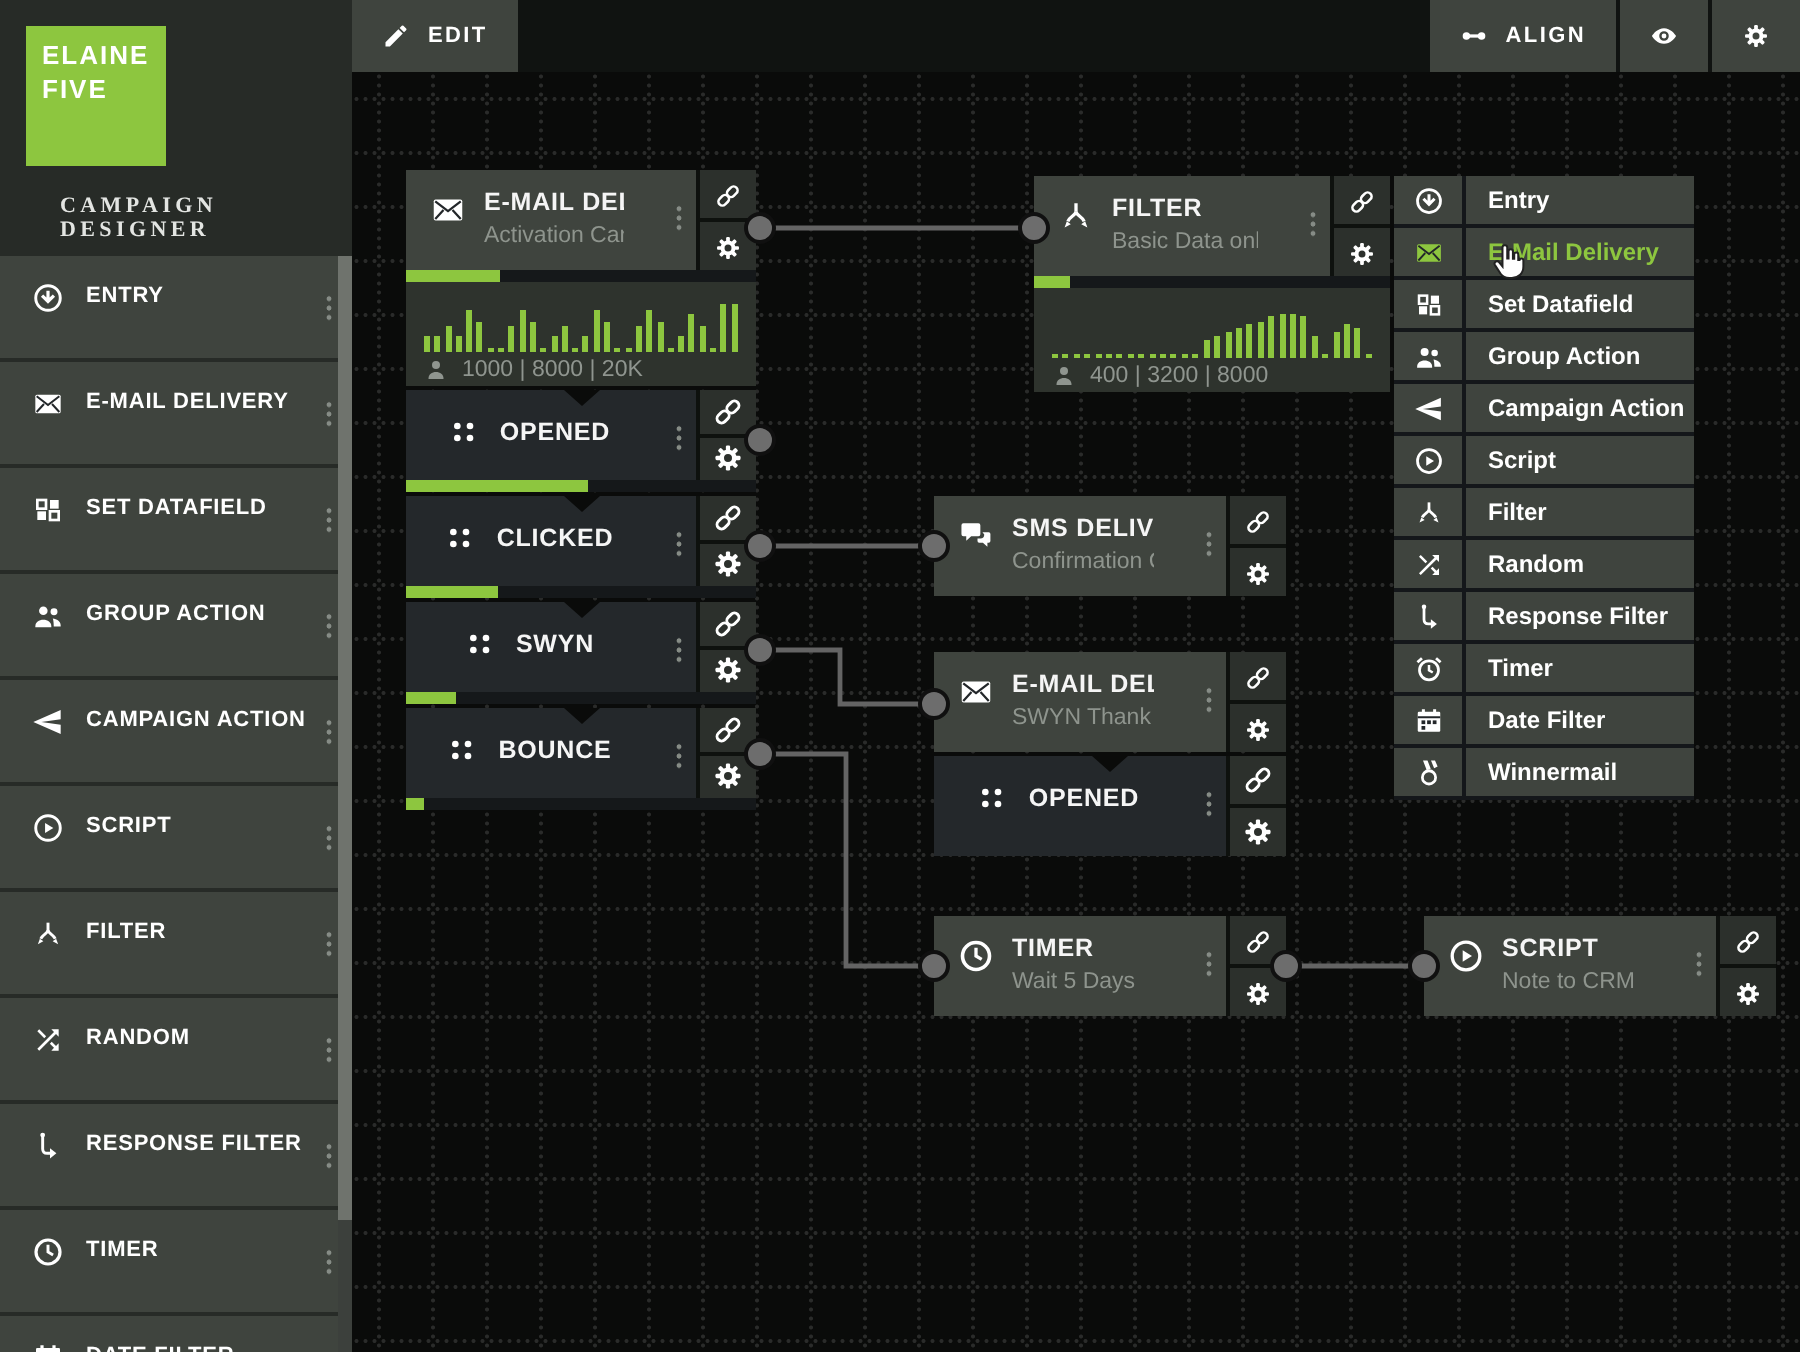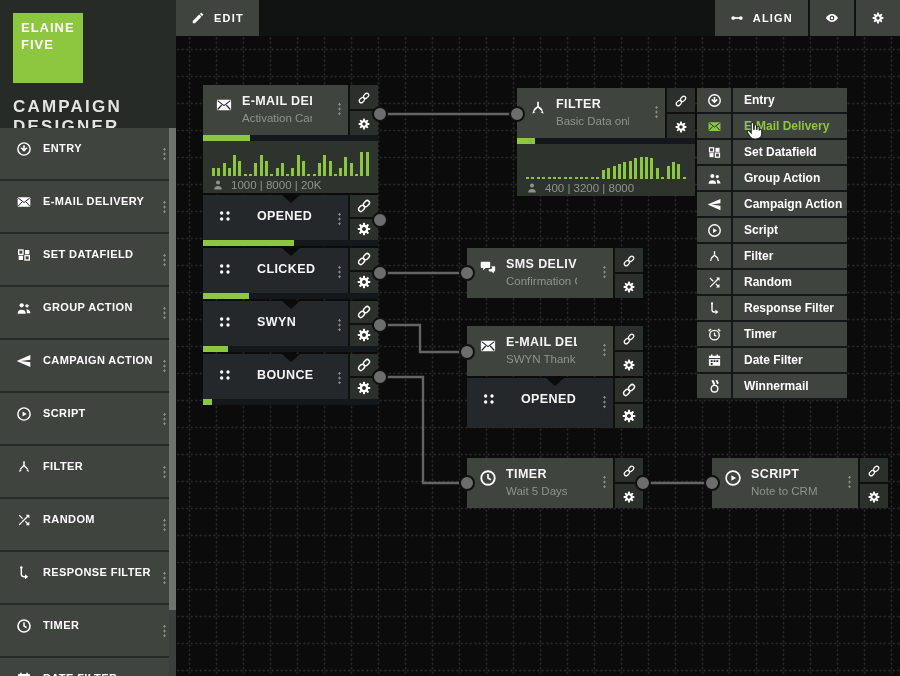--- a/index.html
+++ b/index.html
@@ -21,21 +21,21 @@
   .tbtn{background:#3f443e;display:flex;align-items:center;gap:9px;padding:0 15px;color:#fff;
         font-size:11px;font-weight:bold;letter-spacing:1.2px;margin-right:2px;cursor:default;}
   .tbtn .icon{width:14px;height:14px;color:#fff;}
   #tb-right{margin-left:auto;display:flex;}
   #tb-right .tbtn{margin-right:0;margin-left:2px;}
 
   
   #sidebar{position:absolute;left:0;top:0;width:176px;height:676px;background:#272b27;z-index:8;}
   #logo{position:absolute;left:13px;top:13px;width:70px;height:70px;box-sizing:border-box;padding:7px 8px;
         color:#fff;font-size:13px;font-weight:bold;letter-spacing:1px;line-height:1.3;}
-  #designer-label{position:absolute;left:13px;top:97px;color:#e3e5e2;font-size:17px;font-weight:bold;letter-spacing:2.2px;}
+  #designer-label{position:absolute;left:30px;top:97px;color:#e3e5e2;font-size:11px;font-weight:bold;letter-spacing:2.2px;font-family:Liberation Serif, serif;}
   #side-items{position:absolute;left:0;top:128px;width:176px;height:548px;overflow:hidden;}
   .side-item{height:51px;background:#3f443e;margin-bottom:2px;position:relative;box-sizing:border-box;
              padding:13px 0 0 16px;display:flex;gap:11px;color:#fff;}
   .side-item .icon{width:16px;height:16px;color:#fff;}
   .side-item .label{font-size:11px;font-weight:bold;letter-spacing:.4px;margin-top:1px;white-space:nowrap;}
   .vdots{width:3px;height:14px;background-image:radial-gradient(circle,#868c86 1.1px,transparent 1.35px);
          background-size:3px 4.7px;background-repeat:repeat-y;}
   .side-item .vdots{position:absolute;right:10px;top:19px;}
   #side-scroll-thumb{position:absolute;right:0;top:128px;width:7px;height:482px;background:#6f736d;}
   #side-scroll-track{position:absolute;right:0;top:610px;width:7px;height:66px;background:#3c403c;}
@@ -53,21 +53,21 @@
   .btn{flex:1;background:#2c302c;display:flex;align-items:center;justify-content:center;color:#fff;}
   .btn .icon{width:14px;height:14px;}
   .btn.green{color:#8dc63f;}
   .progress{height:6px;background:#15181a;position:relative;}
   .progress .fill{position:absolute;left:0;top:0;bottom:0;background:#8dc63f;}
   .chart{background:#2e332d;height:52px;box-sizing:border-box;}
   .bars{display:flex;align-items:flex-end;justify-content:space-between;height:30px;padding:5px 9px 0;}
   .bar{width:3px;background:#8dc63f;}
   .stats{display:flex;gap:7px;padding:3px 9px 0;color:#8f958f;font-size:11.5px;}
   .stats .icon{width:12px;height:12px;color:#8f958f;}
-  .event-row{position:relative;background:#24282b;height:100%;box-sizing:border-box;display:flex;gap:24px;padding:13px 66px 0 14px;}
+  .event-row{position:relative;background:#24282b;height:100%;box-sizing:border-box;display:flex;gap:10px;padding:13px 66px 0 14px;justify-content:center;}
   .event-row .icon{width:16px;height:16px;color:#fff;}
   .event-row .title{color:#f5f5f5;font-size:12.5px;font-weight:bold;letter-spacing:.4px;margin-top:1px;}
   .notch{position:absolute;top:0;left:50%;transform:translateX(-50%);width:0;height:0;z-index:3;
          border-left:9px solid transparent;border-right:9px solid transparent;border-top:8px solid #0a0b0a;}
 
   
   #palette{position:absolute;z-index:4;width:150px;}
   .menu-item{height:24px;background:#3f443e;border-bottom:2px solid #14171a;display:flex;align-items:center;
              color:#fff;font-size:12px;font-weight:bold;}
   .menu-item .ic{width:34px;align-self:stretch;display:flex;align-items:center;justify-content:center;

